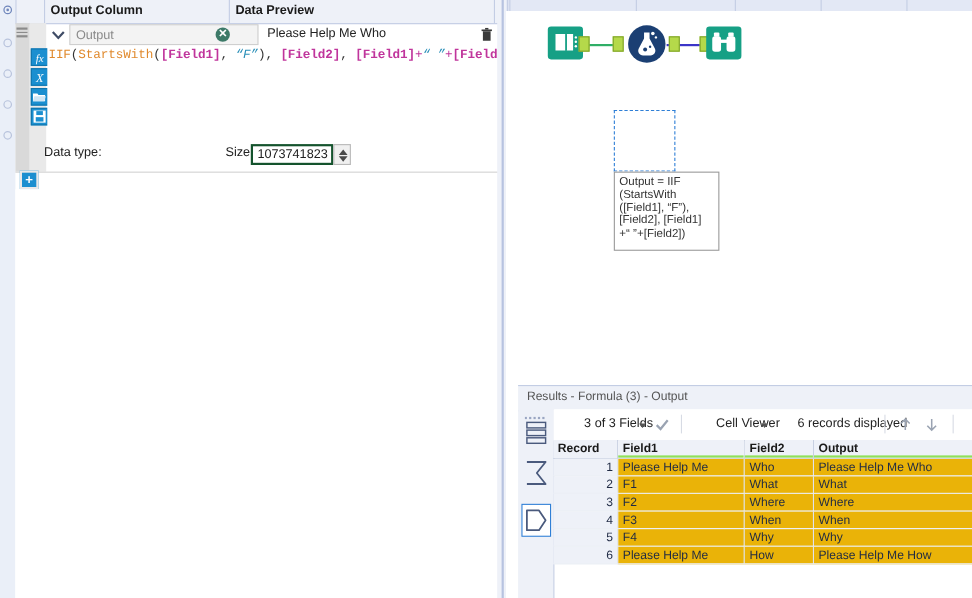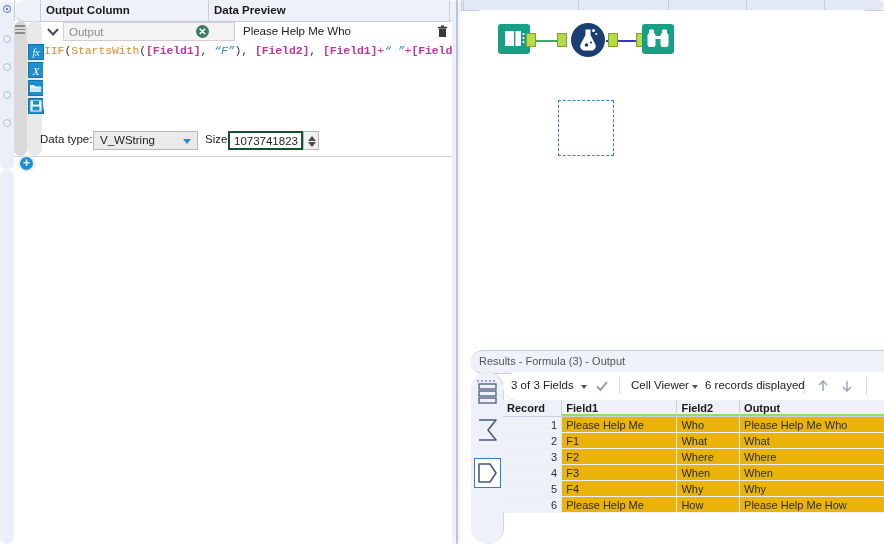--- a/index.html
+++ b/index.html
@@ -5,21 +5,21 @@
   html,body{margin:0;padding:0;}
   body{
     width:884px;height:544px;
     font-family:"Liberation Sans", sans-serif;
     font-size:11px;
     color:#222;
     background:#ffffff;
     overflow:hidden;
     position:relative;
   }
-  .abs{position:absolute;border-radius:24px;}
+  .abs{position:absolute;}
 
   
   #config-panel{left:0;top:0;width:458px;height:544px;background:#ffffff;}
 
   
   #gear-rail{left:0;top:0;width:14px;height:170px;background:#eaeff8;}
   .gear-dot{position:absolute;left:2px;width:10px;height:10px;}
   .gear-dot svg{display:block;}
 
   
@@ -121,21 +121,21 @@
   #res-title{position:absolute;left:8px;top:4px;font-size:11px;color:#555;}
 
   #res-rail{left:0;top:22px;width:32px;height:172px;background:#eef1f8;
     border-right:1px solid #c9d2e6;}
   .rail-btn{position:absolute;left:4px;width:25px;height:28px;cursor:pointer;}
   #rail-sel{position:absolute;left:3px;top:86px;width:27px;height:30px;
     border:1px solid #2f7fd6;box-sizing:border-box;background:#fff;}
 
   #res-toolbar{left:32px;top:22px;width:392px;height:28px;background:#fff;
     border-bottom:1px solid #dfe3ec;}
-  .tb-item{position:absolute;top:7px;font-size:11.5px;color:#222;}
+  .tb-item{position:absolute;top:7px;font-size:11.5px;color:#222;margin-left:20px;}
   .tb-caret{position:absolute;top:13px;width:0;height:0;
     border-left:3.5px solid transparent;border-right:3.5px solid transparent;
     border-top:4.5px solid #555;}
   .tb-div{position:absolute;top:5px;width:1px;height:17px;background:#d7dbe4;}
 
   #res-table{left:32px;top:50px;width:392px;height:144px;}
   table{border-collapse:collapse;width:392px;font-size:11px;}
   th{background:#eef1f8;color:#1a1a1a;font-weight:bold;text-align:left;
     height:16px;padding:0 0 0 4px;font-size:11px;
     border-right:1px solid #c8d0e2;border-bottom:1px solid #c8d0e2;position:relative;}
@@ -239,24 +239,20 @@
         </svg>
     </div>
   </div>
 
   <div class="abs" id="formula-area">
     <div id="formula-text"><span class="tk-fn">IIF</span><span class="tk-p">(</span><span class="tk-fn">StartsWith</span><span class="tk-p">(</span><span class="tk-fld">[Field1]</span><span class="tk-p">, </span><span class="tk-str">“F”</span><span class="tk-p">), </span><span class="tk-fld">[Field2]</span><span class="tk-p">, </span><span class="tk-fld">[Field1]</span><span class="tk-op">+</span><span class="tk-str">“ ”</span><span class="tk-op">+</span><span class="tk-fld">[Field2]</span><span class="tk-p">)</span></div>
   </div>
 
   <div class="abs" id="dt-row">
     <div class="dt-label" style="left:0">Data type:</div>
-    <div id="dt-select">
-      <div id="dt-select-val">V_WString</div>
-      <div id="dt-caret"></div>
-    </div>
     <div class="dt-label" style="left:165px">Size:</div>
     <input id="size-input" value="1073741823" style="">
     <div id="size-spin">
       <div class="spin-tri" style="top:4px;border-bottom:5px solid #4a4a4a;"></div>
       <div class="spin-tri" style="top:10px;border-top:5px solid #4a4a4a;"></div>
     </div>
   </div>
 
   <div class="abs" id="sep-line"></div>
   <div class="abs" id="add-btn">+</div>
@@ -316,20 +312,27 @@
     <svg width="40" height="40" viewBox="0 0 40 40">
       <rect x="4" y="4" width="32" height="30" rx="3" fill="#16a085"></rect>
       <rect x="9.5" y="13" width="8" height="14" rx="2.5" fill="#fff"></rect>
       <rect x="22.5" y="13" width="8" height="14" rx="2.5" fill="#fff"></rect>
       <rect x="17" y="16" width="6" height="3" fill="#fff"></rect>
       <rect x="11" y="9.5" width="5" height="4" rx="1" fill="#fff"></rect>
       <rect x="24" y="9.5" width="5" height="4" rx="1" fill="#fff"></rect>
     </svg>
   </div>
 
+  <div id="annotation" style="left:98px;top:146px;">
+    <div>Output = IIF</div>
+    <div>(StartsWith</div>
+    <div>([Field1], “F”),</div>
+    <div>[Field2], [Field1]</div>
+    <div>+“ ”+[Field2])</div>
+  </div>
 </div>
 
 <div class="abs" id="results">
 
   <div class="abs" id="res-title-bar">
     <div id="res-title">Results - Formula (3) - Output</div>
   </div>
 
   <div class="abs" id="res-rail">
     <div class="abs" style="left:6px;top:2px;width:20px;height:5px;">

